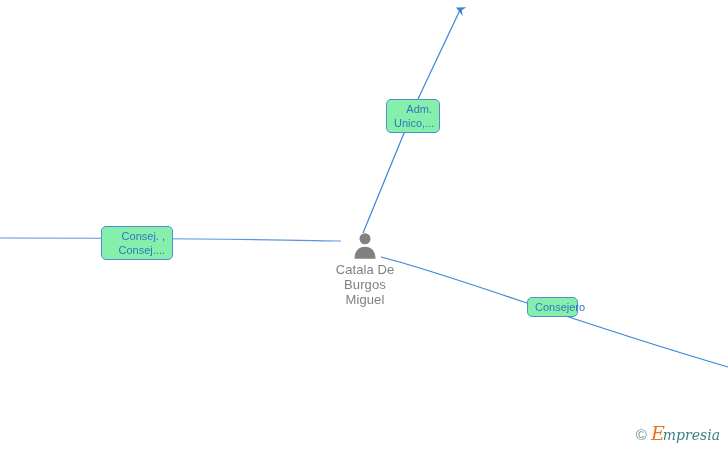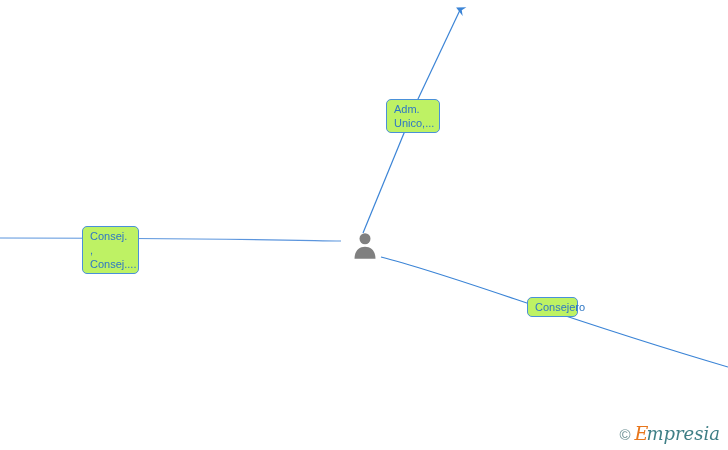--- a/index.html
+++ b/index.html
@@ -44,27 +44,27 @@
     font-size: 13px;
     line-height: 15px;
     color: #808080;
     white-space: pre-line;
     letter-spacing: 0.1px;
   }
 
   
   .edge-label {
     position: absolute;
-    background: #bef264;
+    background: #86efac;
     border: 1px solid #4a90d9;
     border-radius: 5px;
     color: #2f77c4;
     font-size: 11px;
     line-height: 14px;
-    text-align: left;
+    text-align: right;
     padding: 2px 7px;
     white-space: pre-line;
     box-sizing: border-box;
   }
 
   
   .watermark {
     position: absolute;
     right: 8px;
     bottom: 6px;
@@ -81,21 +81,21 @@
   .watermark .brand-e {
     font-family: "DejaVu Serif", serif;
     font-style: italic;
     font-size: 19px;
     color: #e8761b;
     line-height: 1;
   }
   .watermark .brand-rest {
     font-family: "DejaVu Serif", serif;
     font-style: italic;
-    font-size: 18px;
+    font-size: 14px;
     color: #3f7f86;
     line-height: 1;
     margin-left: -2px;
   }
 </style>
 </head>
 <body>
 
 <div id="canvas">
 
@@ -112,26 +112,29 @@
     <path d="M 341,241 C 280,240 200,238 0,238" stroke="#5b95dd" stroke-width="1.2" fill="none"></path>
 
     <path d="M 381,257 C 460,277 560,318 728,367" stroke="#3b84d6" stroke-width="1.2" fill="none"></path>
   </svg>
 
   <div class="node" style="left:305px; top:230px;">
     <svg class="node-icon" viewBox="0 0 24 24">
       <circle cx="12" cy="7" r="4.4" fill="#808080"></circle>
       <path d="M3.6,23 C3.6,16.6 7.4,13.4 12,13.4 C16.6,13.4 20.4,16.6 20.4,23 Z" fill="#808080"></path>
     </svg>
+    <span class="node-label">Catala De
+Burgos
+Miguel</span>
   </div>
 
   <div class="edge-label" style="left:386px; top:99px; width:54px;">Adm.
 Unico,...</div>
 
-  <div class="edge-label" style="left:82px; top:226px; width:57px;">Consej. ,
+  <div class="edge-label" style="left:101px; top:226px; width:72px;">Consej. ,
 Consej....</div>
 
   <div class="edge-label" style="left:527px; top:297px; width:51px;">Consejero</div>
 
   <div class="watermark">
     <span class="copy">©</span>
     <span>
       <span class="brand-e">E</span><span class="brand-rest">mpresia</span>
     </span>
   </div>

